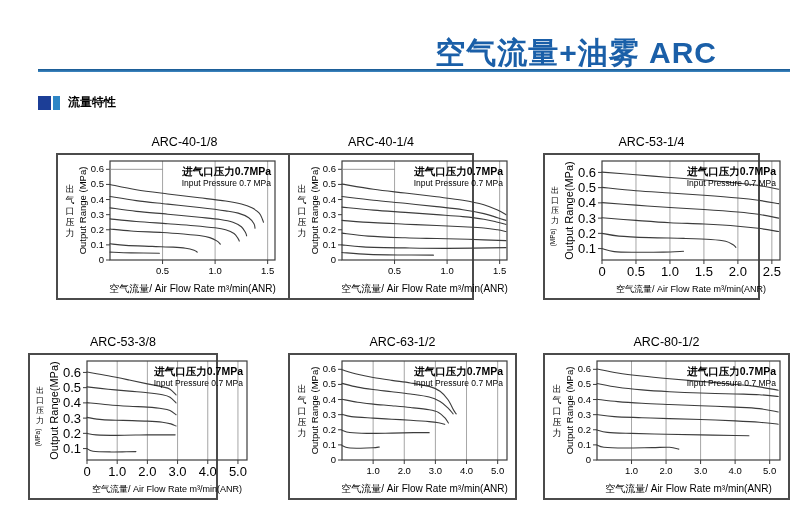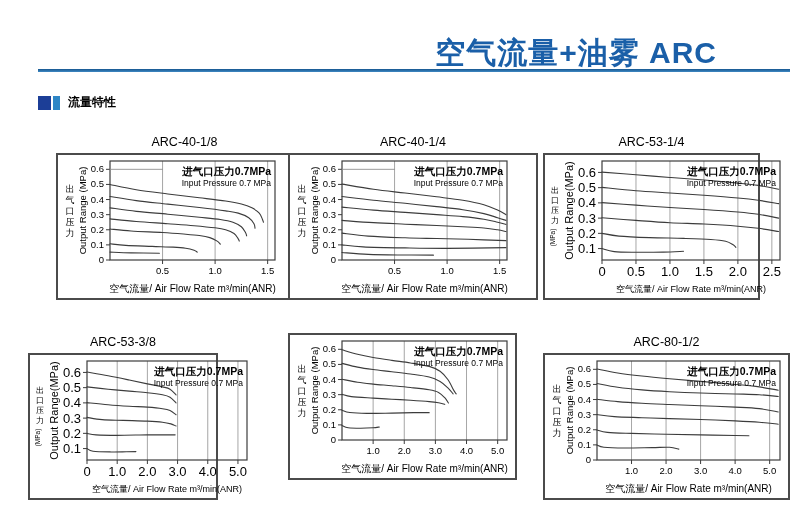--- a/index.html
+++ b/index.html
@@ -21,21 +21,21 @@
   .sq i { display:block; height:14px; }
   .sq-dark { width:13px; background:#1c3e97; margin-right:2px; }
   .sq-light { width:7px; background:#2e86c6; }
   .section-title { font-size:12px; font-weight:bold; color:#000; }
   .chart-card { position:absolute; }
   .chart-title { text-align:center; font-size:12.5px; color:#000; height:20px; line-height:18px; }
   .chart-box { border:2px solid #4b4b4b; background:#fff; box-sizing:border-box; width:100%; }
   svg { display:block; }
   
   #card0 { left:28px;  top:133px; width:257px;margin-left:28px; }
-  #card1 { left:288px; top:133px; width:250px; }
+  #card1 { left:288px; top:133px; width:186px; }
   #card2 { left:543px; top:133px; width:217px; }
   #card3 { left:28px;  top:333px; width:190px; }
   #card4 { left:288px; top:333px; width:229px; }
   #card5 { left:543px; top:333px; width:247px; }
 </style>
 </head>
 <body>
 
 <div class="page">
 
@@ -248,20 +248,21 @@
           <text x="10" y="57.5" text-anchor="middle" font-size="8" fill="#000">压</text>
           <text x="10" y="67.5" text-anchor="middle" font-size="8" fill="#000">力</text>
           <text x="10" y="82.5" transform="rotate(-90 10 82.5)" text-anchor="middle" font-size="6.5" fill="#000">(MPa)</text>
           <text x="28" y="55.5" transform="rotate(-90 28 55.5)" text-anchor="middle" font-size="11" fill="#000">Output Range(MPa)</text>
           <text x="137" y="137" text-anchor="middle" font-size="9" fill="#000">空气流量/ Air Flow Rate m³/min(ANR)</text>
         </svg>
     </div>
   </div>
 
   <div class="chart-card" id="card4">
+    <div class="chart-title">ARC-63-1/2</div>
     <div class="chart-box">
       <svg width="225" height="143" viewBox="0 0 225 143">
           <line x1="83.13207547169812" y1="6" x2="83.13207547169812" y2="105" stroke="#8f8f8f" stroke-width="0.8"></line>
           <line x1="114.26415094339623" y1="6" x2="114.26415094339623" y2="105" stroke="#8f8f8f" stroke-width="0.8"></line>
           <line x1="145.39622641509433" y1="6" x2="145.39622641509433" y2="105" stroke="#8f8f8f" stroke-width="0.8"></line>
           <line x1="176.52830188679246" y1="6" x2="176.52830188679246" y2="105" stroke="#8f8f8f" stroke-width="0.8"></line>
           <line x1="207.66037735849056" y1="6" x2="207.66037735849056" y2="105" stroke="#8f8f8f" stroke-width="0.8"></line>
           <rect x="52" y="6" width="165" height="99" fill="none" stroke="#3c3c3c" stroke-width="1.2"></rect>
           <line x1="83.13207547169812" y1="105" x2="83.13207547169812" y2="109" stroke="#3c3c3c" stroke-width="1"></line>
           <text x="83.13207547169812" y="119" text-anchor="middle" font-size="9.5" fill="#000">1.0</text>

